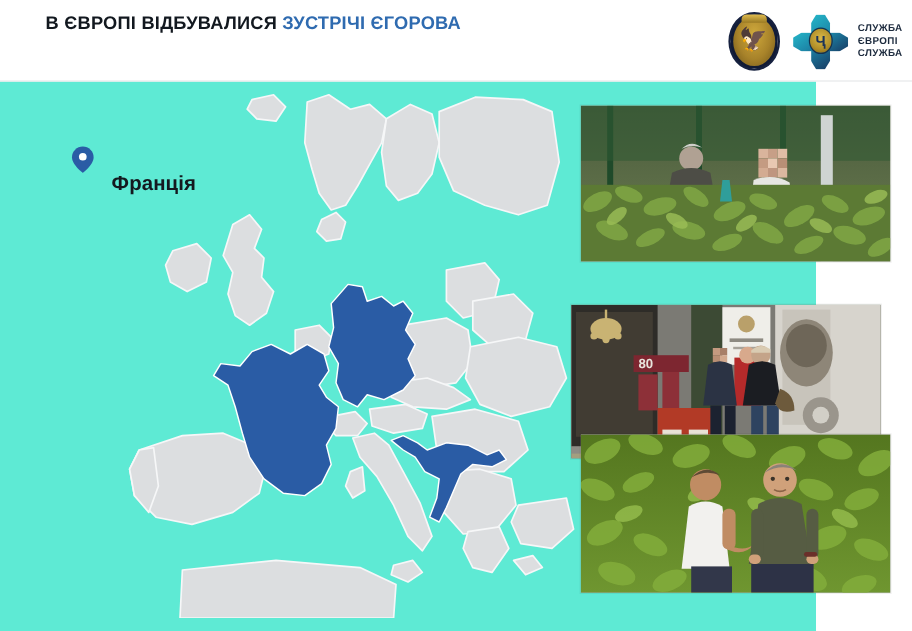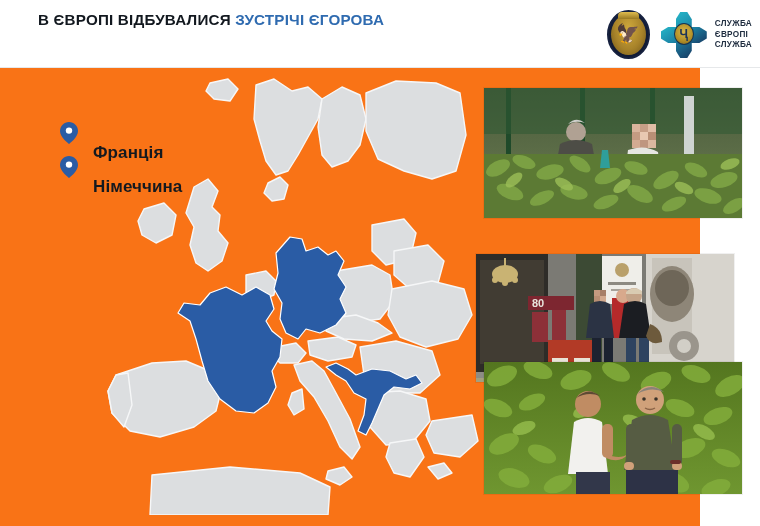--- a/index.html
+++ b/index.html
@@ -5,21 +5,21 @@
   html, body {
     margin: 0; padding: 0;
     background: #ffffff;
   }
   body {
     width: 760px; height: 526px;
     overflow: hidden;
     font-family: "Liberation Sans", sans-serif;
     position: relative;
   }
-  #page { position: relative; width: 680px; height: 526px; background: #f97316; padding-left: 20px; }
+  #page { position: relative; width: 680px; height: 526px; background: #5eead4; }
 
   
   .header {
     position: absolute; left: 0; top: 0;
     width: 760px; height: 68px;
     background: #ffffff;
     border-bottom: 1px solid #e6e8ea;
     box-sizing: border-box;
   }
   .header-title {
@@ -216,27 +216,20 @@
   <div class="legend">
 
     <div class="legend-item">
       <svg class="pin-icon" viewBox="0 0 22 24">
         <path d="M11 1 C6.0 1 2 5.0 2 10 C2 16.4 11 23 11 23 C11 23 20 16.4 20 10 C20 5.0 16.0 1 11 1 Z" fill="#2a5ca5"></path>
         <circle cx="11" cy="9.6" r="3.2" fill="#ffffff"></circle>
       </svg>
       <div class="legend-label">Франція</div>
     </div>
 
-    <div class="legend-item">
-      <svg class="pin-icon" viewBox="0 0 22 24">
-        <path d="M11 1 C6.0 1 2 5.0 2 10 C2 16.4 11 23 11 23 C11 23 20 16.4 20 10 C20 5.0 16.0 1 11 1 Z" fill="#2a5ca5"></path>
-        <circle cx="11" cy="9.6" r="3.2" fill="#ffffff"></circle>
-      </svg>
-      <div class="legend-label">Німеччина</div>
-    </div>
 
 
   </div>
 
   <div class="photo" id="photo-1">
     <svg viewBox="0 0 258 130" preserveAspectRatio="none">
       <defs>
         <linearGradient id="bgTop1" x1="0" y1="0" x2="0" y2="1">
           <stop offset="0%" stop-color="#4a5b3c"></stop>
             <stop offset="100%" stop-color="#6d7e52"></stop>

